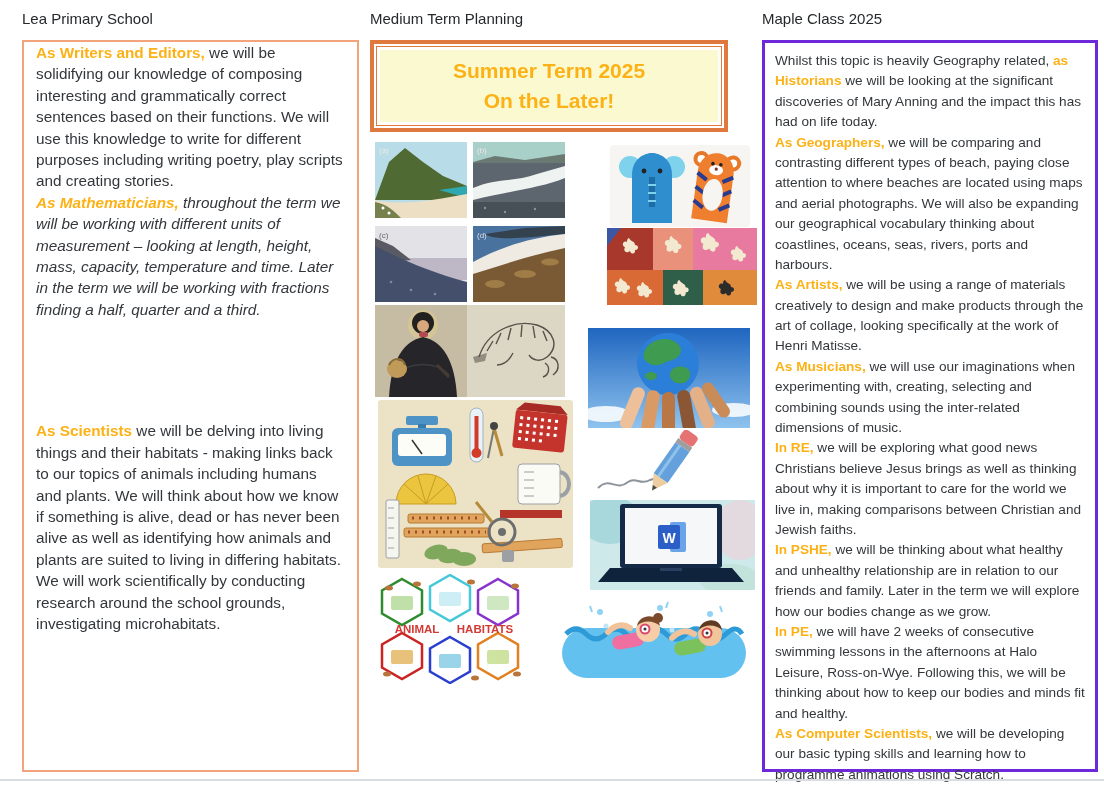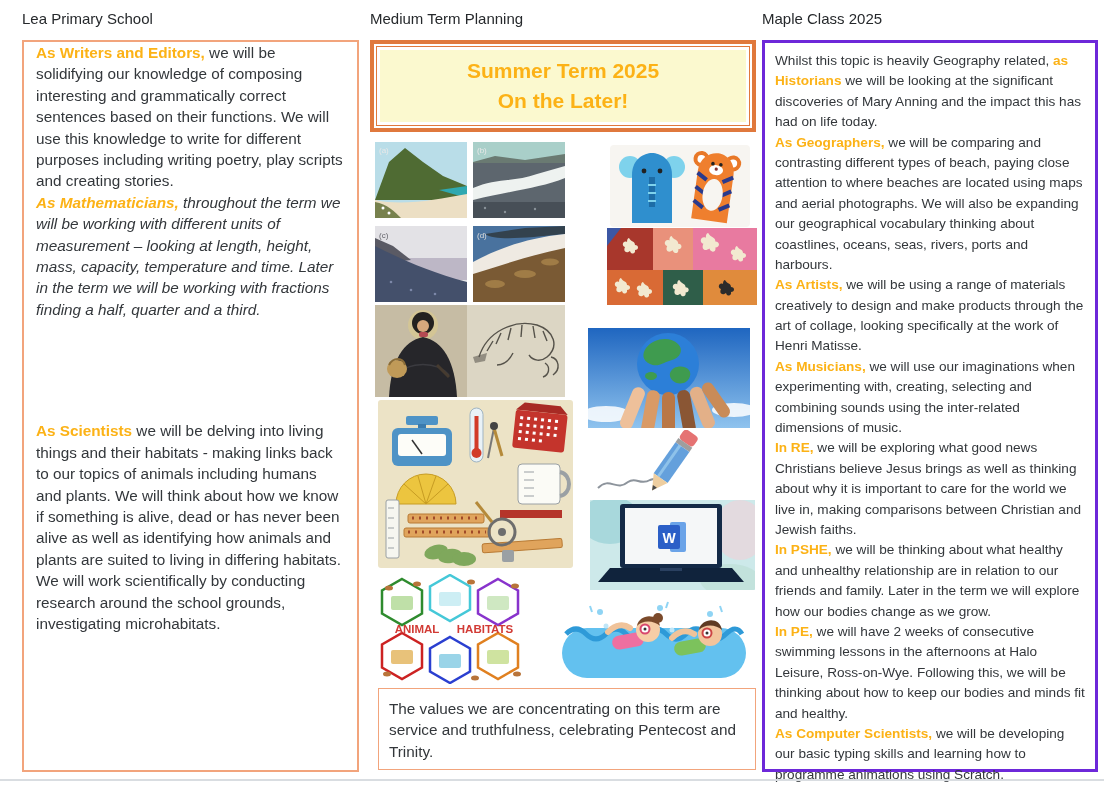--- a/index.html
+++ b/index.html
@@ -15,21 +15,21 @@
             font-size:15.3px;line-height:1.4;}
   .right-box{position:absolute;left:762px;top:40px;width:336px;height:732px;
              border:3px solid #6d28d9;box-sizing:border-box;padding:8px 10px;
              font-size:13.6px;line-height:1.5;}
   .lead{color:#fcb216;font-weight:bold;}
   .sec{margin:0;}
   .sec-math{font-style:italic;}
   .sec-sci{margin-top:100px;}
   .rsec{margin:0;}
 
-  .title-box{position:absolute;left:370px;top:40px;width:386px;height:92px;
+  .title-box{position:absolute;left:370px;top:40px;width:358px;height:92px;
              border:4px solid #e0793d;box-sizing:border-box;background:#fff;}
   .title-inner{position:absolute;top:2px;left:2px;right:2px;bottom:2px;border:1px solid #e0793d;}
   .title-bg{position:absolute;top:6px;left:6px;right:6px;bottom:6px;background:#fbf9cf;
             display:flex;flex-direction:column;justify-content:center;align-items:center;}
   .title-line{color:#fcb216;font-weight:bold;font-size:21px;line-height:1.45;}
 
   .values-box{position:absolute;left:378px;top:688px;width:378px;height:82px;
               border:1.5px solid #f2a47c;box-sizing:border-box;padding:9px 10px;
               font-size:15.3px;line-height:1.4;}
 
@@ -349,23 +349,20 @@
         <circle cx="150" cy="38" r="12" fill="#f2c49c"></circle>
         <path d="M139,34 C141,22 160,20 162,34 C156,28 144,28 139,34 Z" fill="#5f3a22"></path>
         <circle cx="147" cy="37" r="4.5" fill="#fff" stroke="#cc4444" stroke-width="2"></circle>
         <circle cx="147" cy="37" r="1.5" fill="#333"></circle>
         <circle cx="46" cy="30" r="2.5" fill="#bfe6f8"></circle>
           <circle cx="112" cy="34" r="2.5" fill="#bfe6f8"></circle>
       </svg>
     </div>
   </div>
 
-  <div class="values-box">
-    <span>The values we are concentrating on this term are service and truthfulness, celebrating Pentecost and Trinity.</span>
-  </div>
 
   <div class="right-box">
     <p class="rsec"><span>Whilst this topic is heavily Geography related, </span><span class="lead">as Historians</span><span> we will be looking at the significant discoveries of Mary Anning and the impact this has had on life today.</span></p>
     <p class="rsec"><span class="lead">As Geographers,</span><span> we will be comparing and contrasting different types of beach, paying close attention to where beaches are located using maps and aerial photographs. We will also be expanding our geographical vocabulary thinking about coastlines, oceans, seas, rivers, ports and harbours.</span></p>
     <p class="rsec"><span class="lead">As Artists,</span><span> we will be using a range of materials creatively to design and make products through the art of collage, looking specifically at the work of Henri Matisse.</span></p>
     <p class="rsec"><span class="lead">As Musicians,</span><span> we will use our imaginations when experimenting with, creating, selecting and combining sounds using the inter-related dimensions of music.</span></p>
     <p class="rsec"><span class="lead">In RE,</span><span> we will be exploring what good news Christians believe Jesus brings as well as thinking about why it is important to care for the world we live in, making comparisons between Christian and Jewish faiths.</span></p>
     <p class="rsec"><span class="lead">In PSHE,</span><span> we will be thinking about what healthy and unhealthy relationship are in relation to our friends and family. Later in the term we will explore how our bodies change as we grow.</span></p>
     <p class="rsec"><span class="lead">In PE,</span><span> we will have 2 weeks of consecutive swimming lessons in the afternoons at Halo Leisure, Ross-on-Wye. Following this, we will be thinking about how to keep our bodies and minds fit and healthy.</span></p>
     <p class="rsec"><span class="lead">As Computer Scientists,</span><span> we will be developing our basic typing skills and learning how to programme animations using Scratch.</span></p>

